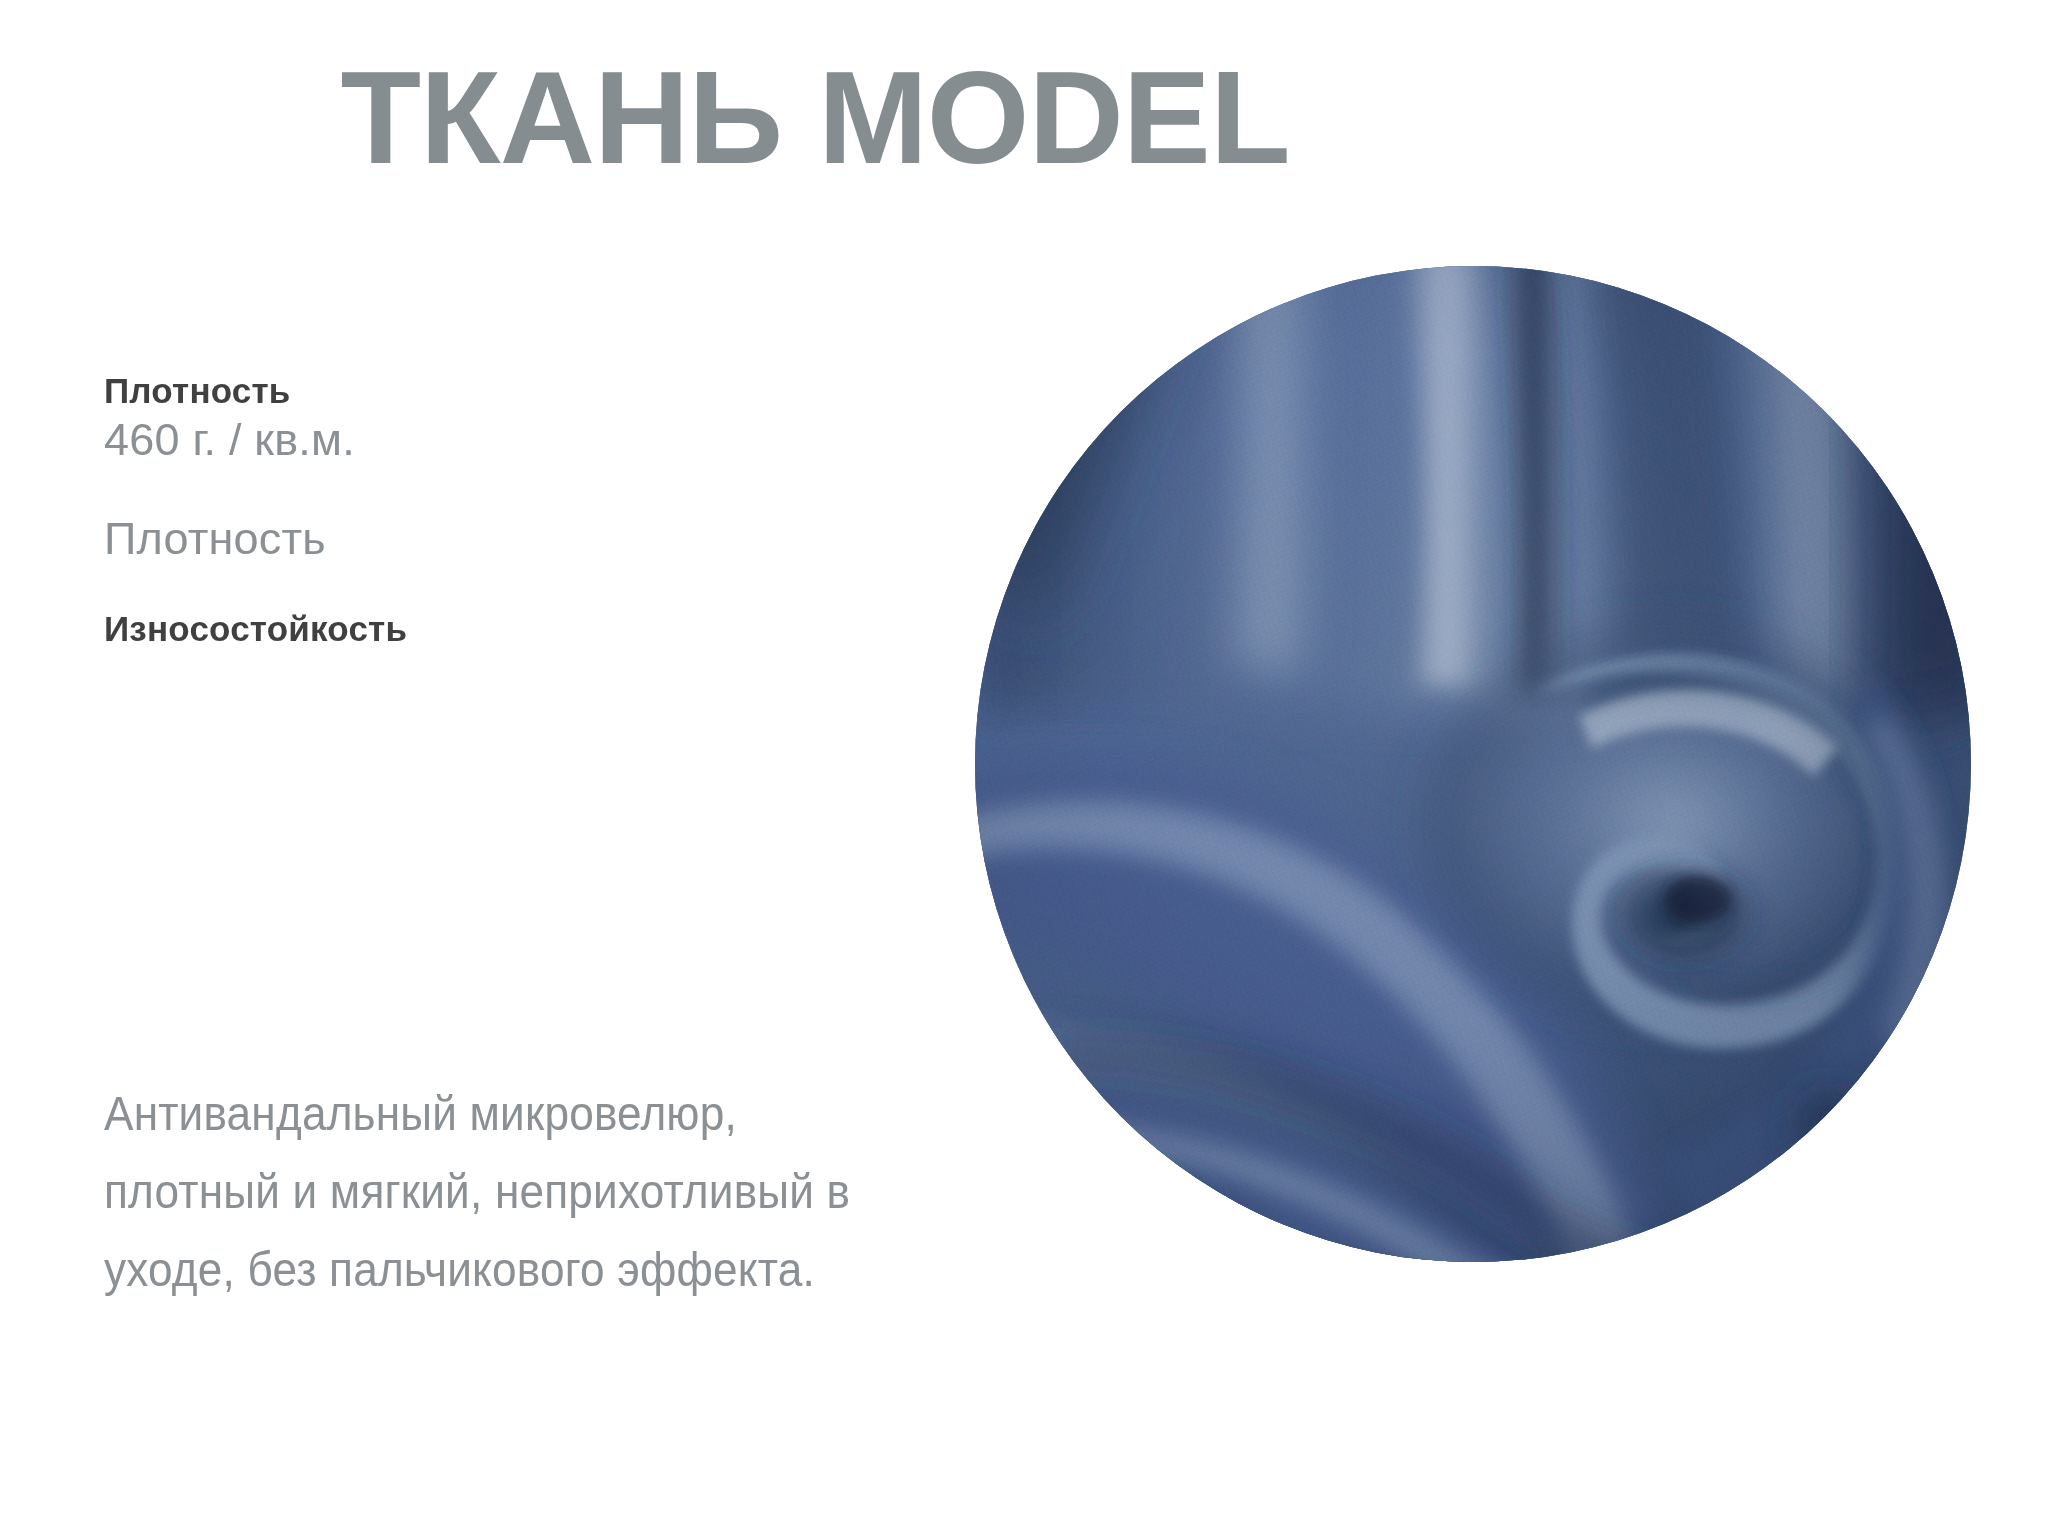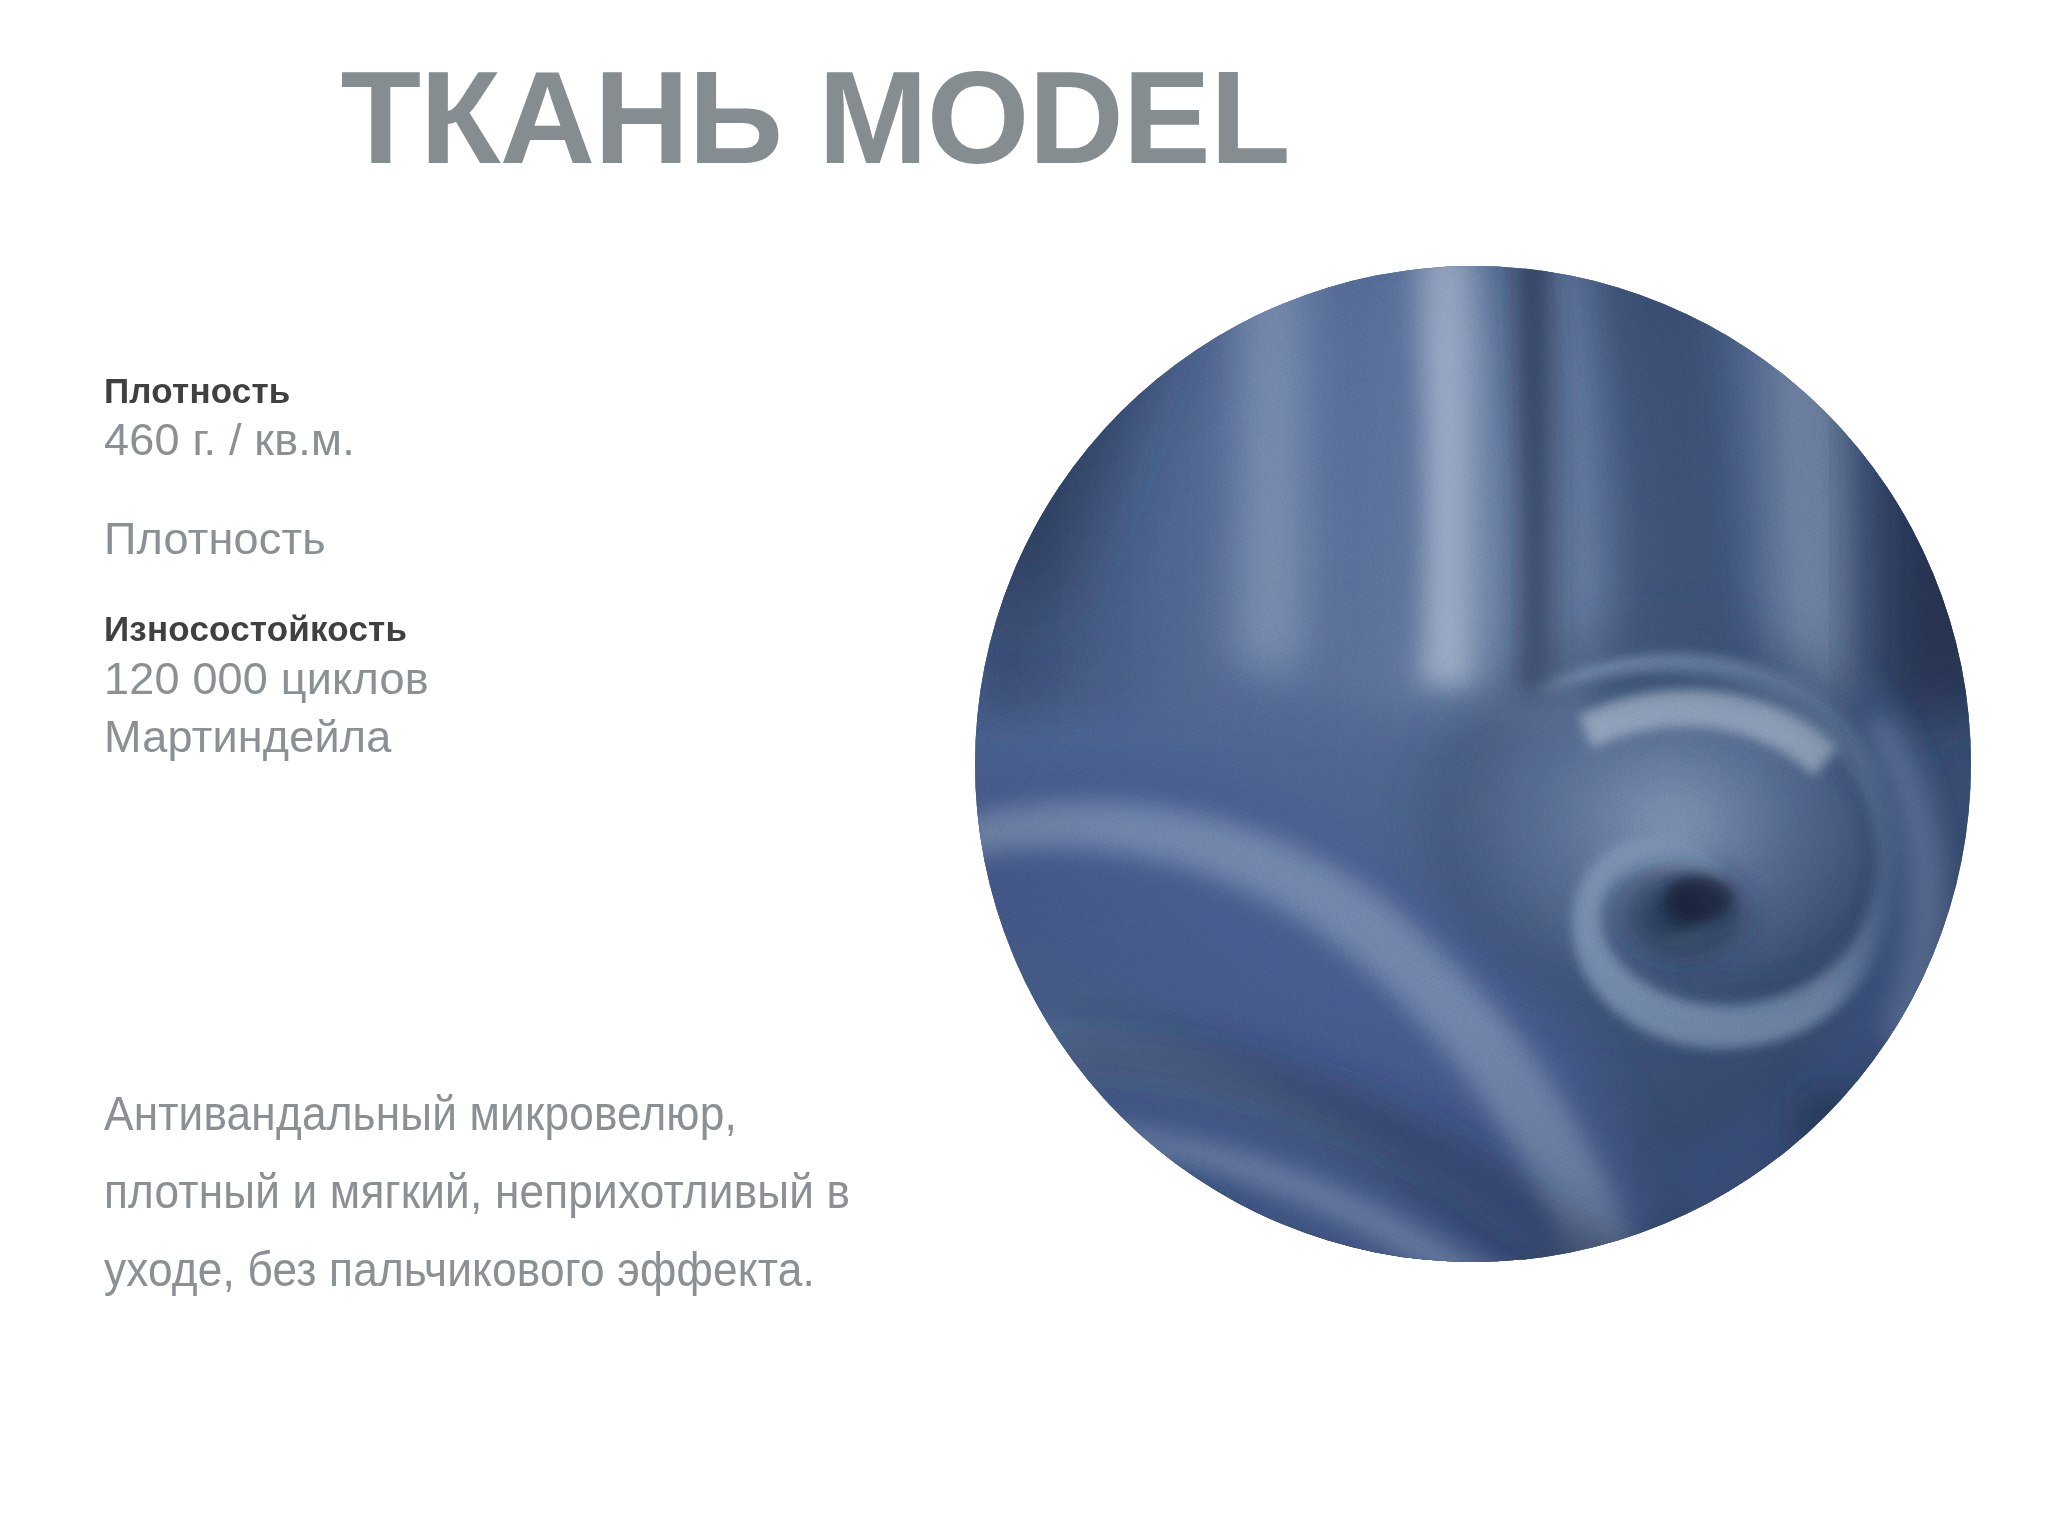--- a/index.html
+++ b/index.html
@@ -138,22 +138,20 @@
       <div class="spec-label">Плотность</div>
       <div class="spec-value">460 г. / кв.м.</div>
     </div>
 
     <div class="spec-block">
       <div class="spec-value">Плотность</div>
     </div>
 
     <div class="spec-block">
       <div class="spec-label">Износостойкость</div>
-      <div class="spec-value">120 000 циклов
-Мартиндейла</div>
     </div>
 
   </div>
 
   <div id="description">Антивандальный микровелюр, плотный и мягкий, неприхотливый в уходе, без пальчикового эффекта.</div>
 
   <div id="fabric-wrap">
     <div id="fabric-circle">
       <svg viewBox="0 0 1000 1000" preserveAspectRatio="xMidYMid slice" aria-hidden="true">
         <defs>

